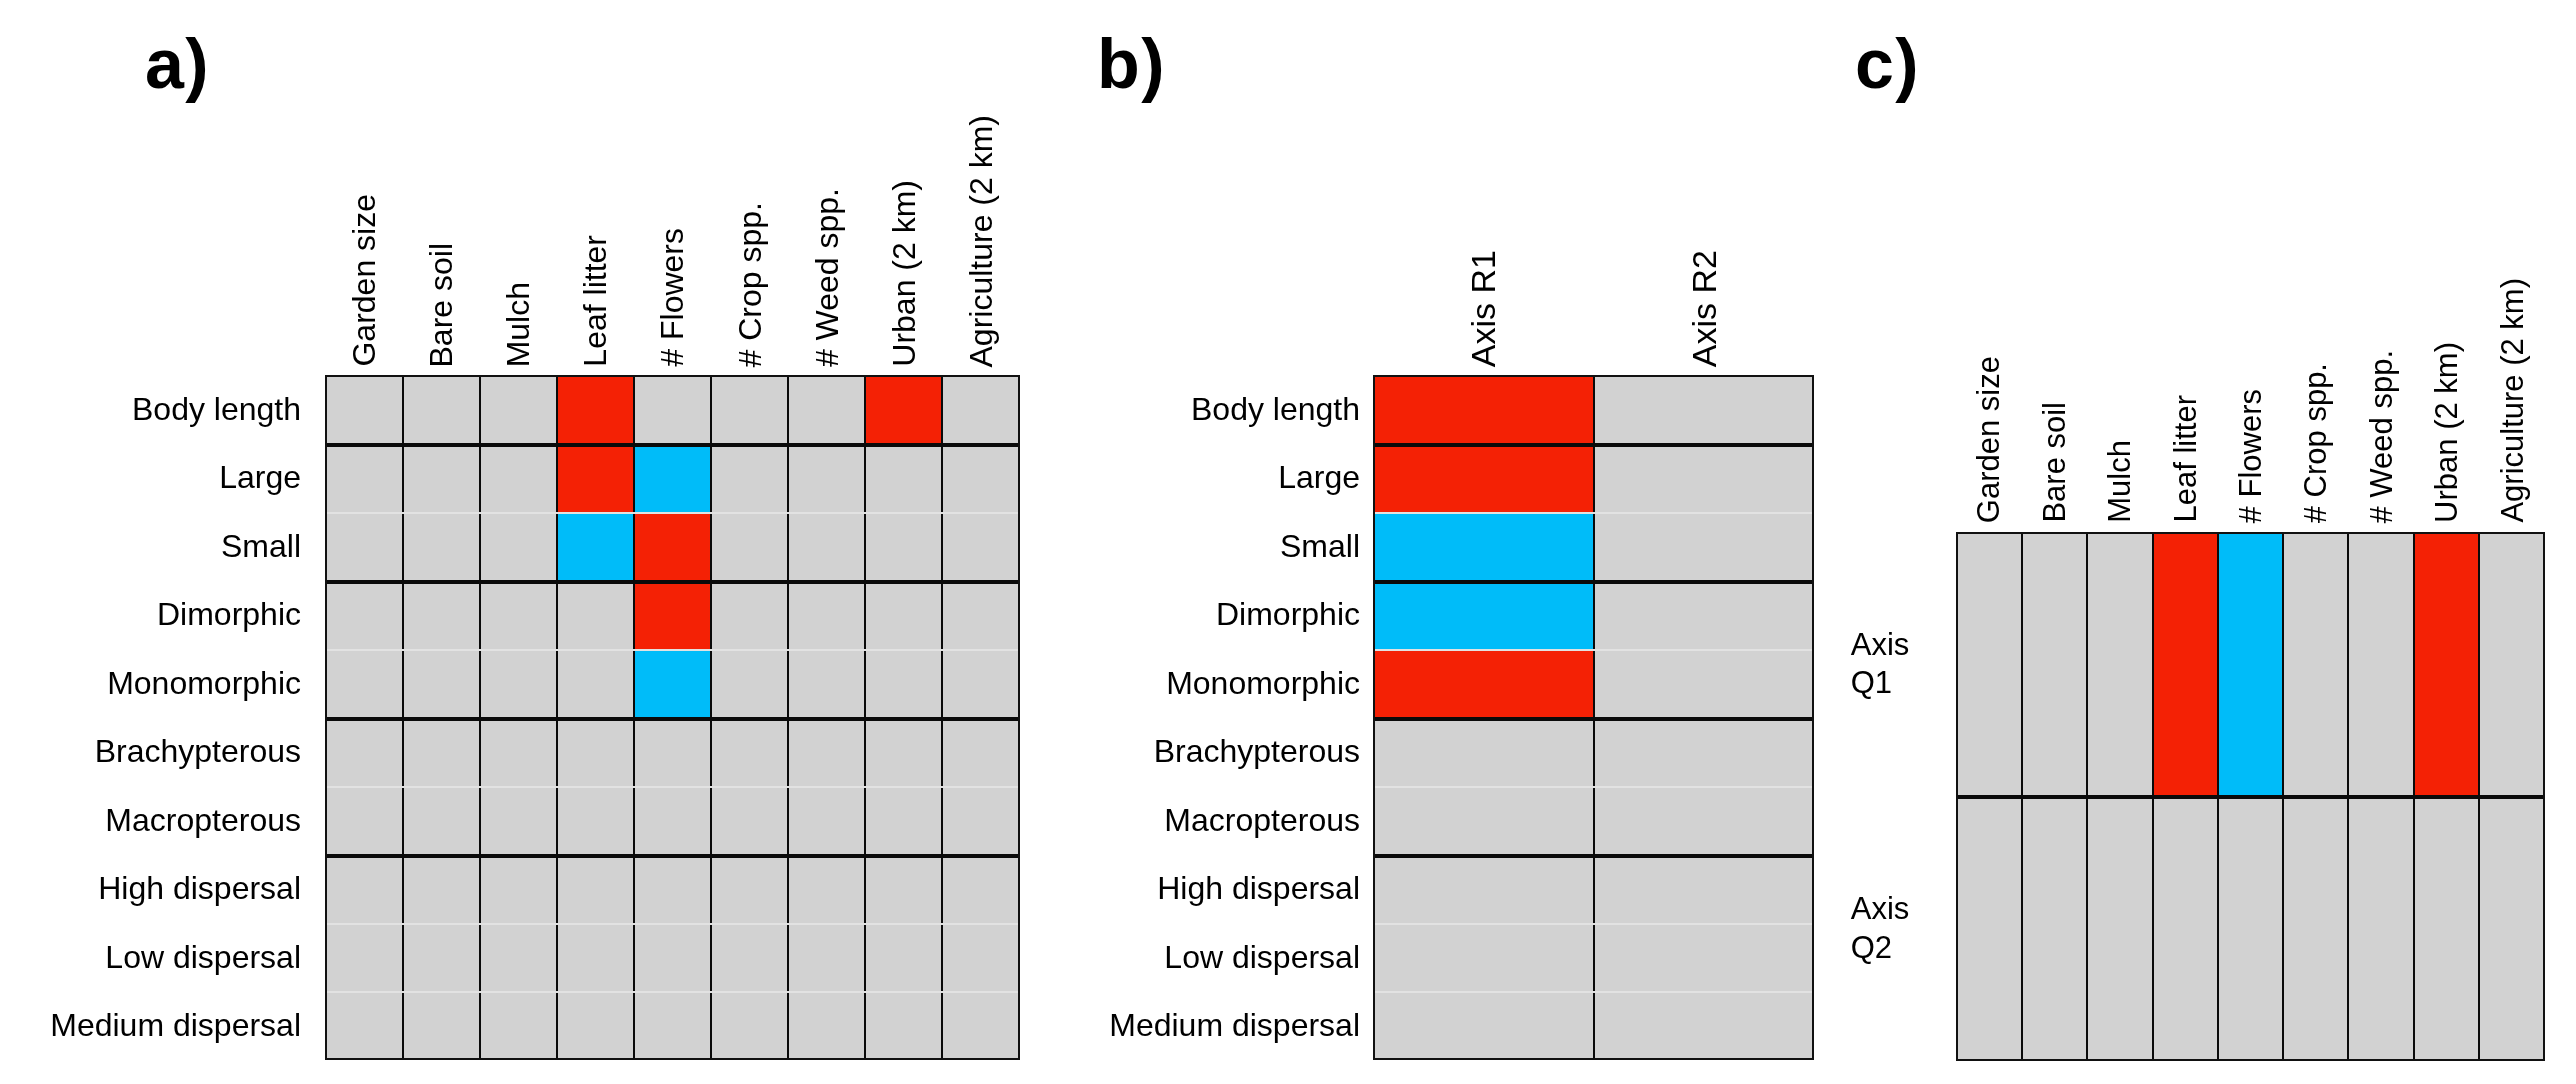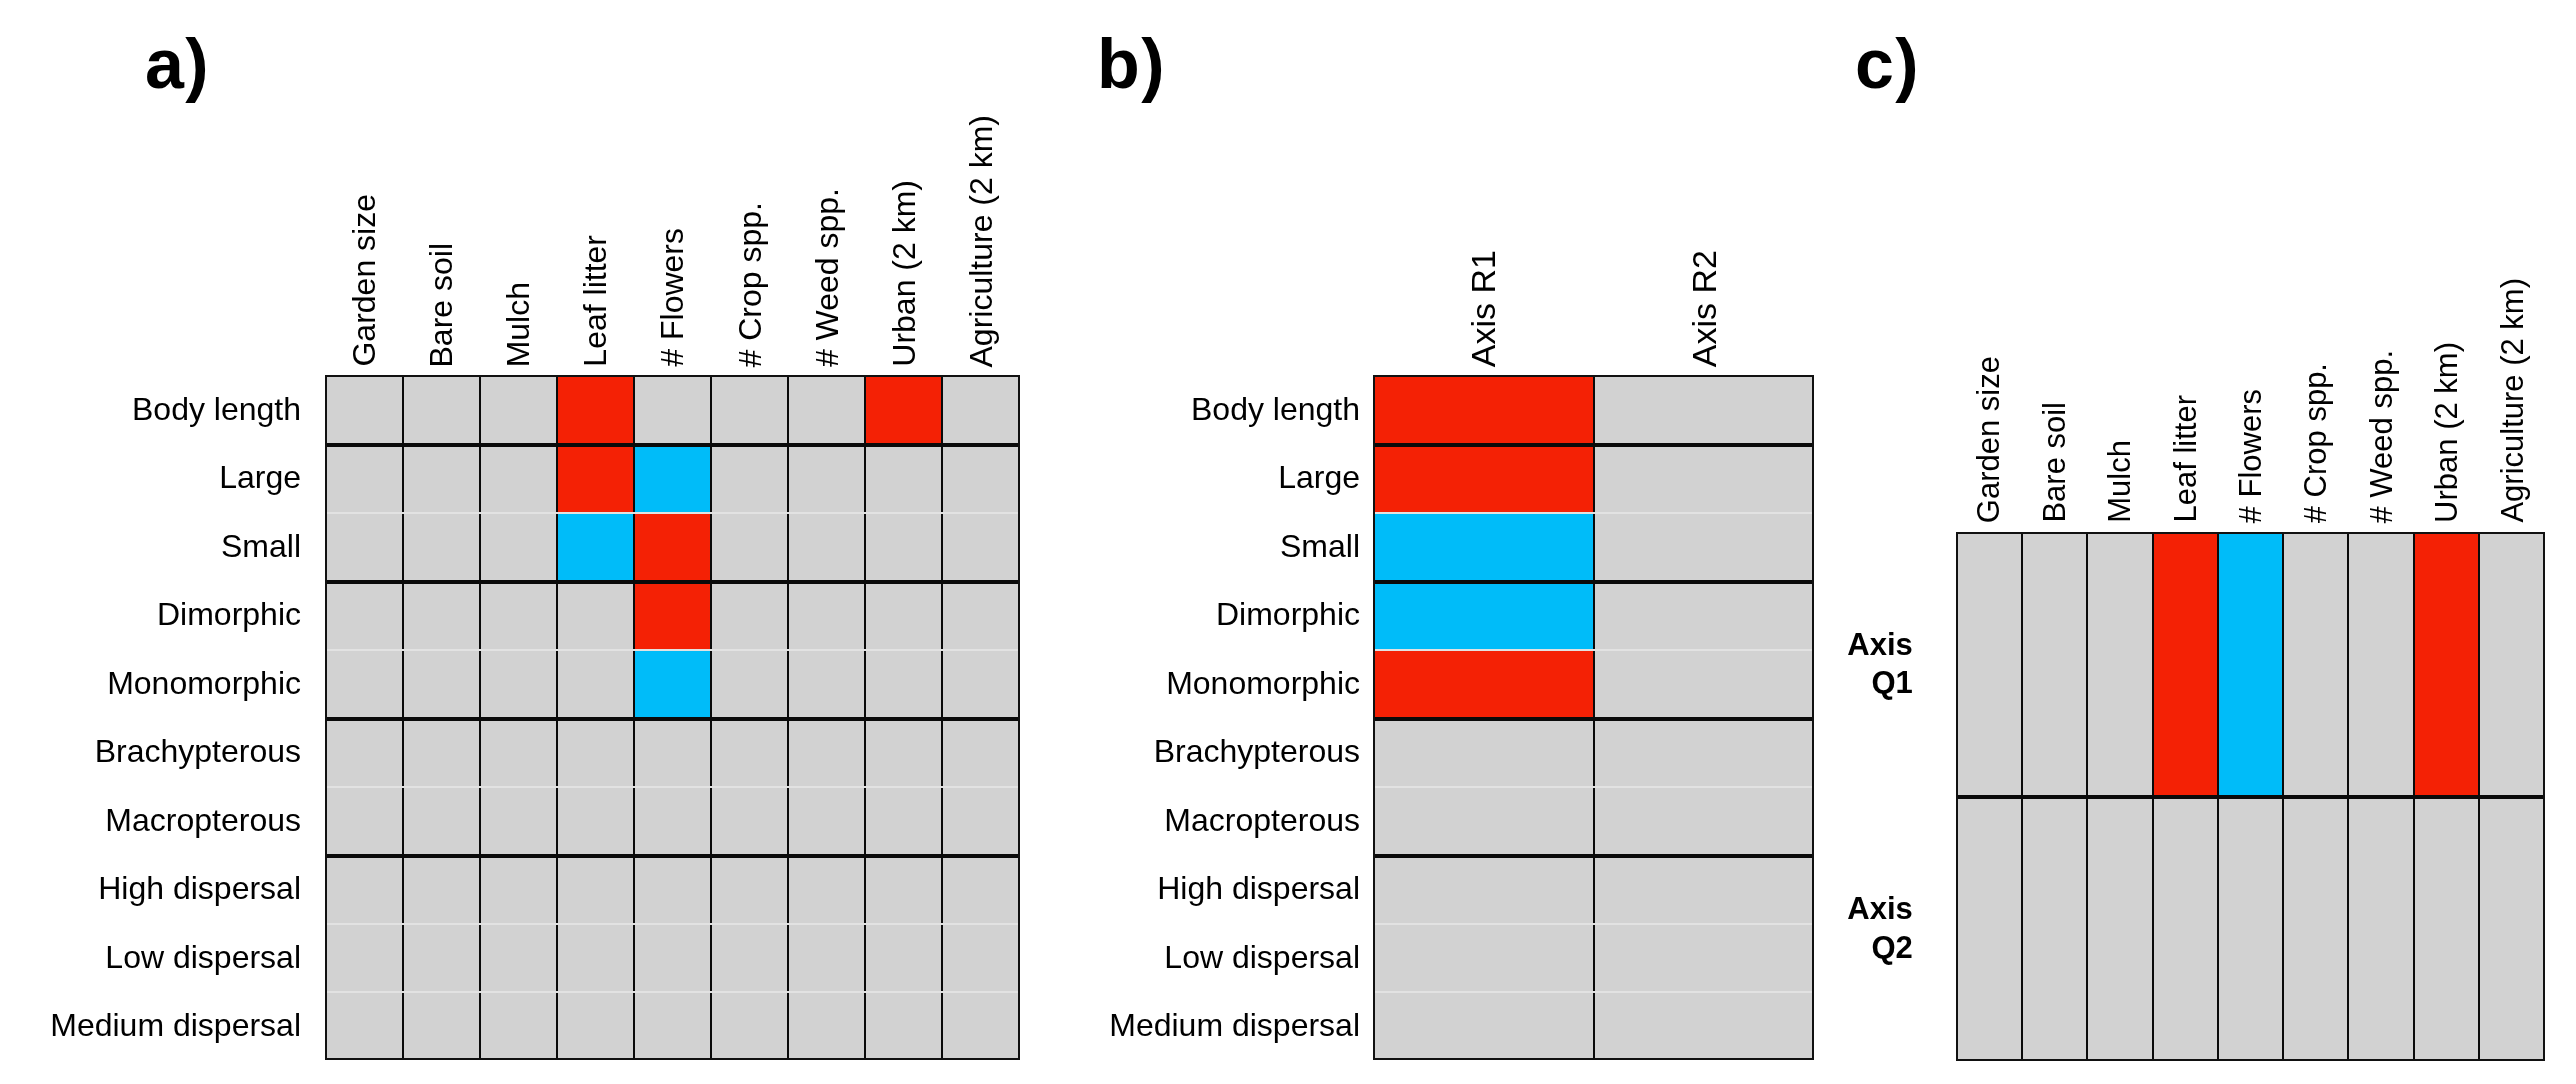--- a/index.html
+++ b/index.html
@@ -83,24 +83,23 @@
   .row-label-cell {
     flex: 1;
     display: flex;
     align-items: center;
     justify-content: flex-end;
     text-align: left;
     white-space: nowrap;
   }
   #c-rows .row-label-cell {
     justify-content: center;
-    text-align: right;
+    text-align: left;
     white-space: normal;
     line-height: 1.25;
-    font-weight: bold;
   }
 </style>
 </head>
 <body>
 
 <div id="canvas">
 
   <div class="panel-label" id="a-label">a)</div>
   <div class="col-labels" id="a-cols">
       <div class="col-label-cell">

